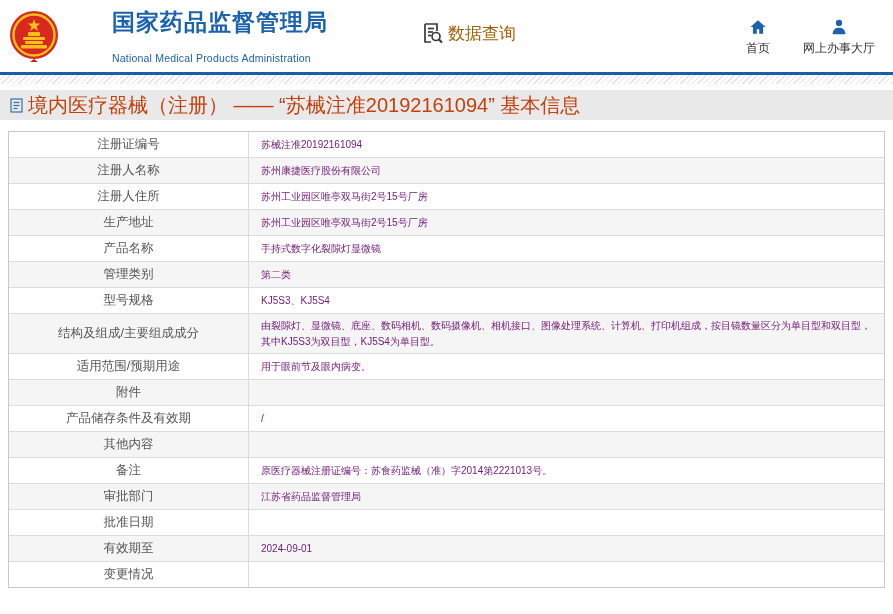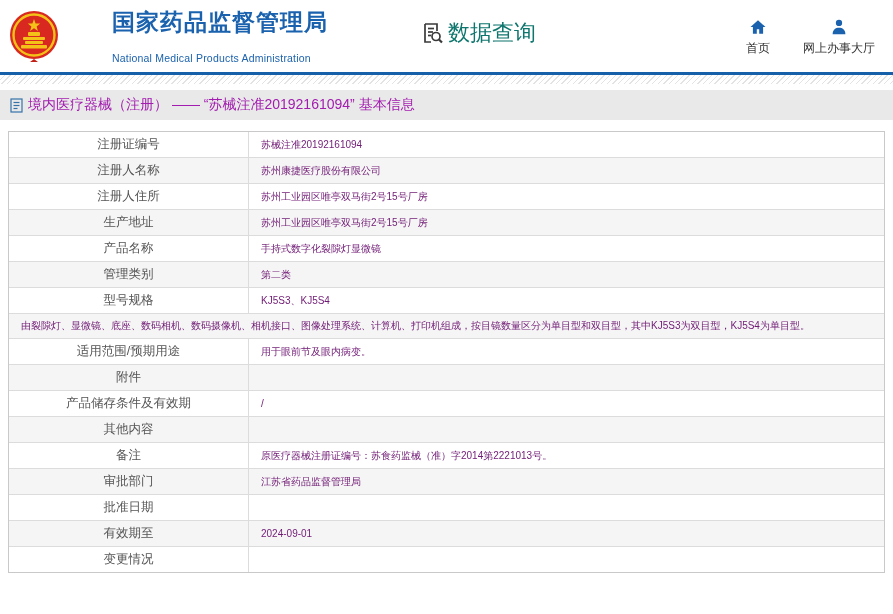--- a/index.html
+++ b/index.html
@@ -26,21 +26,21 @@
     letter-spacing: 1px; line-height: 26px;
   }
   .org-en {
     font-size: 10.5px; color: #1b62ae; margin-top: 17px; letter-spacing: 0.2px;
   }
   .dataquery {
     display: flex; align-items: center;
     margin-left: 48px; margin-top: -6px;
   }
   .dataquery-icon { width: 24px; height: 24px; margin-right: 4px; }
-  .dataquery-label { font-size: 22px; color: #0f766e; }
+  .dataquery-label { font-size: 17px; color: #a16207; }
   .header-spacer { flex: 1; }
   .nav { display: flex; gap: 28px; margin-right: 8px; margin-top: 2px; justify-content: space-between; }
   .nav-item {
     display: flex; flex-direction: column; align-items: center;
     cursor: pointer; min-width: 34px;
   }
   .nav-icon { width: 18px; height: 18px; }
   .nav-label { font-size: 12px; color: #333; margin-top: 4px; white-space: nowrap; }
 
   
@@ -53,21 +53,21 @@
   .white-gap { height: 6px; background: #fff; }
 
   
   .titlebar {
     height: 30px;
     background: #e9e9e9;
     display: flex; align-items: center;
     padding: 0 10px;
   }
   .titlebar-icon { width: 13px; height: 15px; margin-right: 5px; flex: 0 0 auto; }
-  .titlebar-text { font-size: 14px; color: #a21caf; }
+  .titlebar-text { font-size: 20px; color: #c2410c; }
 
   
   .table-outer { margin: 11px 8px 0 8px; border: 1px solid #c9c9c9; }
   .t-row { display: flex; border-bottom: 1px solid #dcdcdc; background: #fff; }
   .t-row:last-child { border-bottom: none; }
   .t-row:nth-child(even) { background: #f5f5f5; }
   .t-label {
     width: 240px; flex: 0 0 auto;
     border-right: 1px solid #dcdcdc;
     display: flex; align-items: center; justify-content: center;
@@ -191,20 +191,23 @@
         </div>
         <div class="t-value">第二类</div>
       </div>
       <div class="t-row">
         <div class="t-label">
           <span>型号规格</span>
         </div>
         <div class="t-value">KJ5S3、KJ5S4</div>
       </div>
       <div class="t-row">
+        <div class="t-label">
+          <span>结构及组成/主要组成成分</span>
+        </div>
         <div class="t-value">由裂隙灯、显微镜、底座、数码相机、数码摄像机、相机接口、图像处理系统、计算机、打印机组成，按目镜数量区分为单目型和双目型，其中KJ5S3为双目型，KJ5S4为单目型。</div>
       </div>
       <div class="t-row">
         <div class="t-label">
           <span>适用范围/预期用途</span>
         </div>
         <div class="t-value">用于眼前节及眼内病变。</div>
       </div>
       <div class="t-row">
         <div class="t-label">

